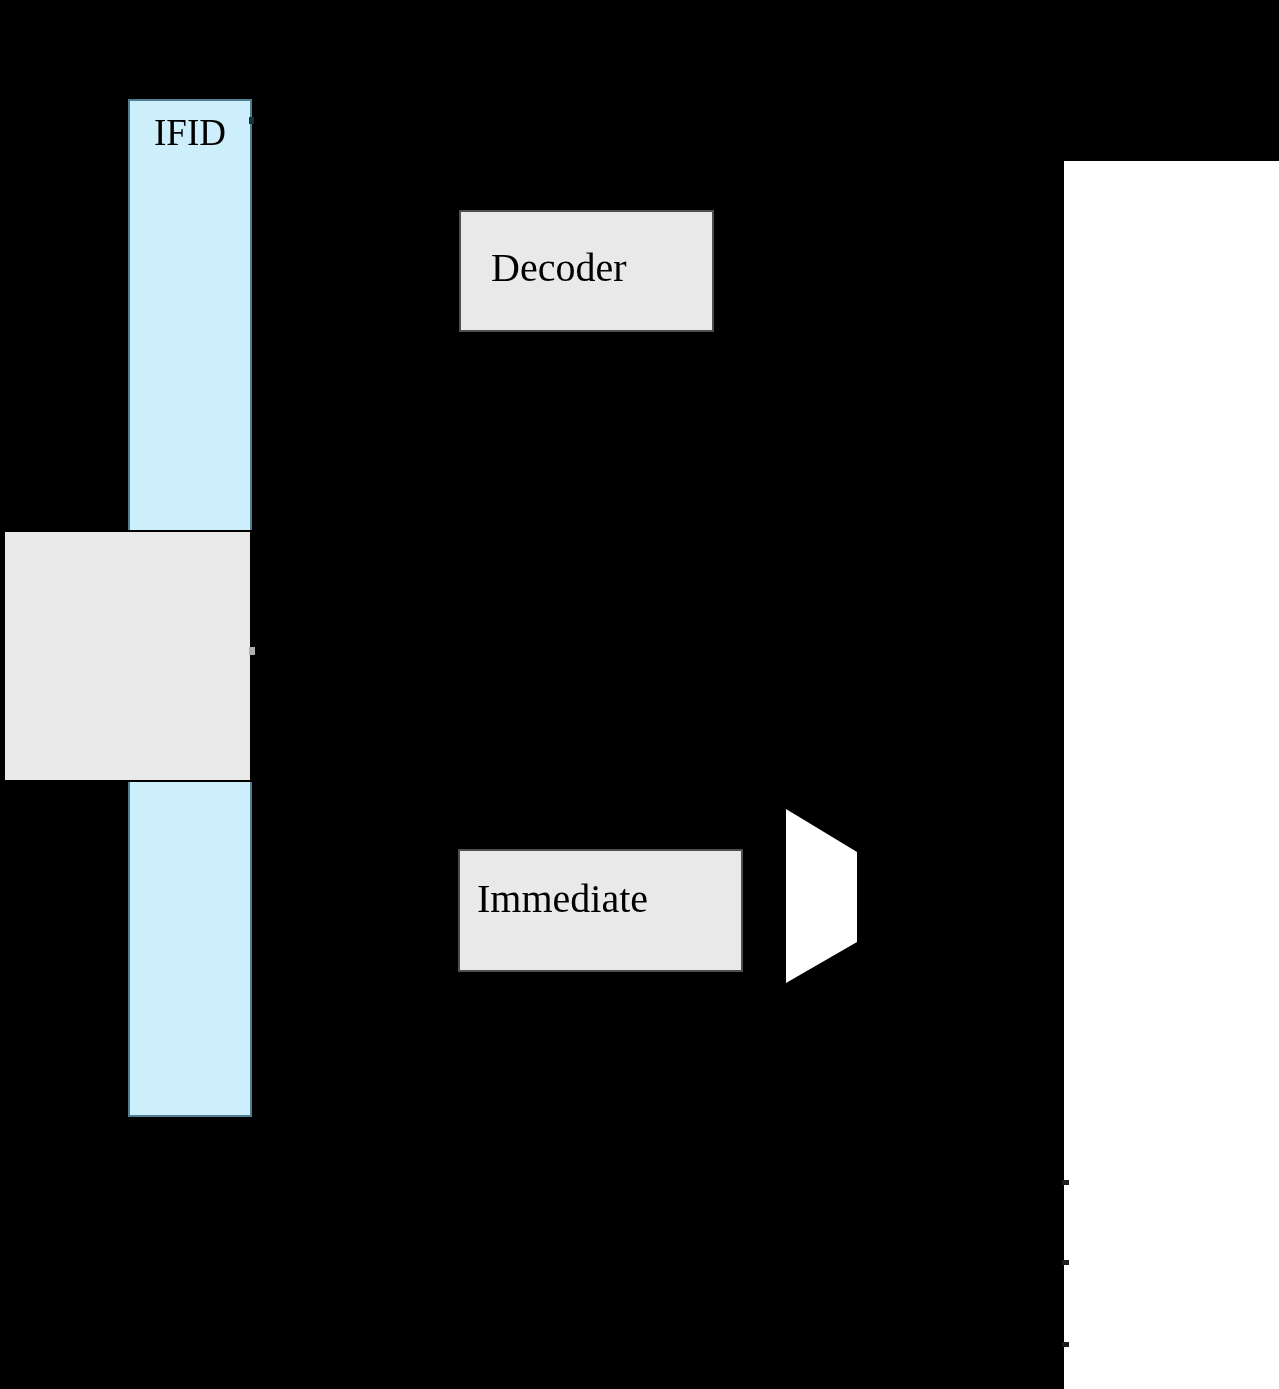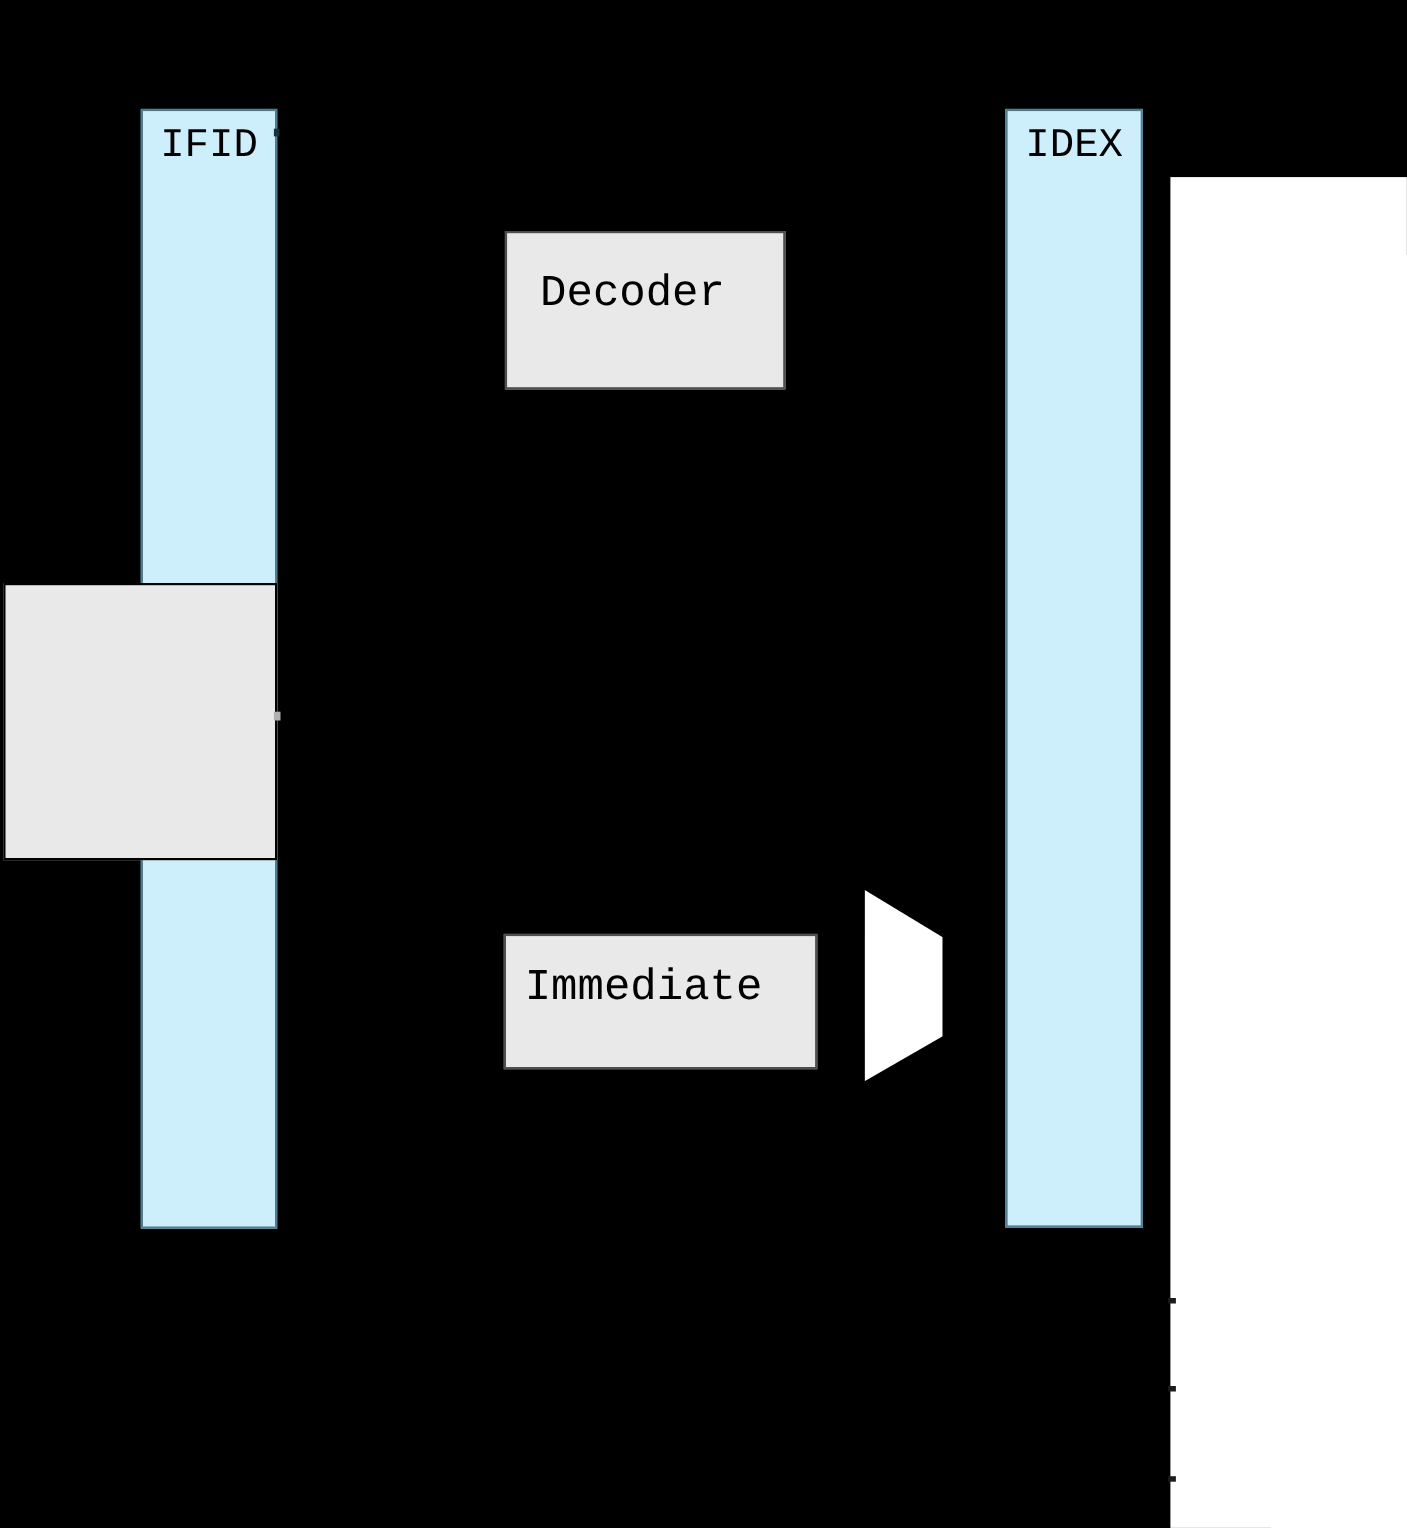--- a/index.html
+++ b/index.html
@@ -1,36 +1,36 @@
 <!DOCTYPE html>
 <html><head>
 <meta charset="utf-8">
 <style>
   html,body{margin:0;padding:0;background:#000;}
   .stage{
     position:relative;width:1279px;height:1389px;background:#000000;
-    overflow:hidden;font-family:Liberation Mono, monospace;color:#000;
+    overflow:hidden;font-family:Liberation Serif, serif;color:#000;
   }
   .panel{position:absolute;left:1064px;top:161px;width:215px;height:1228px;background:#ffffff;}
   .pipebar{
     position:absolute;top:99px;width:124px;height:1018px;
     background:#cdeefb;border:2px solid #4f7d91;box-sizing:border-box;
     text-align:center;font-size:37px;line-height:1.1;padding-top:12px;
   }
   #bar-ifid{left:128px;}
   #bar-idex{left:914px;width:125px;height:1017px;}
   .block{
     position:absolute;background:#e9e9e9;border:2px solid #4f4f4f;
     box-sizing:border-box;font-size:40px;line-height:1.18;
   }
   #block-instruction-memory{
     left:3px;top:530px;width:249px;height:252px;border-color:#000000;
     padding:14px 0 0 22px;line-height:48px;z-index:3;
   }
-  #block-decoder{left:459px;top:210px;width:255px;height:144px;padding:32px 0 0 30px;}
+  #block-decoder{left:459px;top:210px;width:255px;height:122px;padding:32px 0 0 30px;}
   #block-registers{left:461px;top:531px;width:257px;height:252px;}
   #block-registers .title{font-size:40px;line-height:1.15;margin:6px 0 0 24px;}
   #block-immediate{left:458px;top:849px;width:285px;height:123px;padding:24px 0 0 17px;}
   .port{position:absolute;left:7px;font-size:19px;line-height:23px;white-space:nowrap;}
   .port-0{top:82px;} .port-1{top:107px;} .port-2{top:135px;} .port-3{top:154px;} .port-4{top:187px;}
   .mux{position:absolute;left:786px;top:809px;width:71px;height:174px;}
   .stub{position:absolute;background:#1c1c1c;}
   #stub-a{left:1062px;top:1180px;width:7px;height:5px;}
   #stub-b{left:1062px;top:1260px;width:7px;height:5px;}
   #stub-c{left:1062px;top:1342px;width:7px;height:5px;}
@@ -41,23 +41,20 @@
 <body>
 
 <div class="stage">
 
   <div class="panel"></div>
 
   <div class="pipebar" id="bar-ifid">
     <span>IFID</span>
   </div>
 
-  <div class="pipebar" id="bar-idex">
-    <span>IDEX</span>
-  </div>
 
   <div class="block" id="block-instruction-memory">
   </div>
 
   <div class="block" id="block-decoder">
     <span>Decoder</span>
   </div>
 
 
   <div class="block" id="block-immediate">

